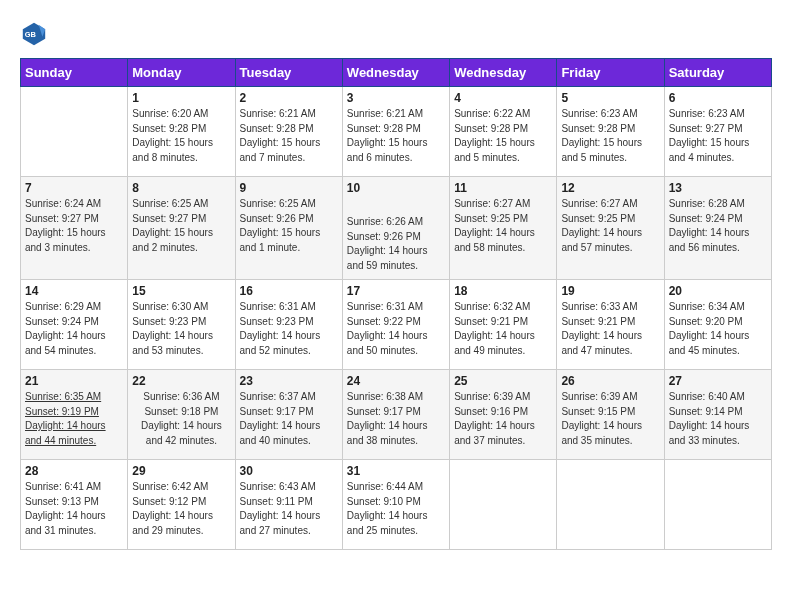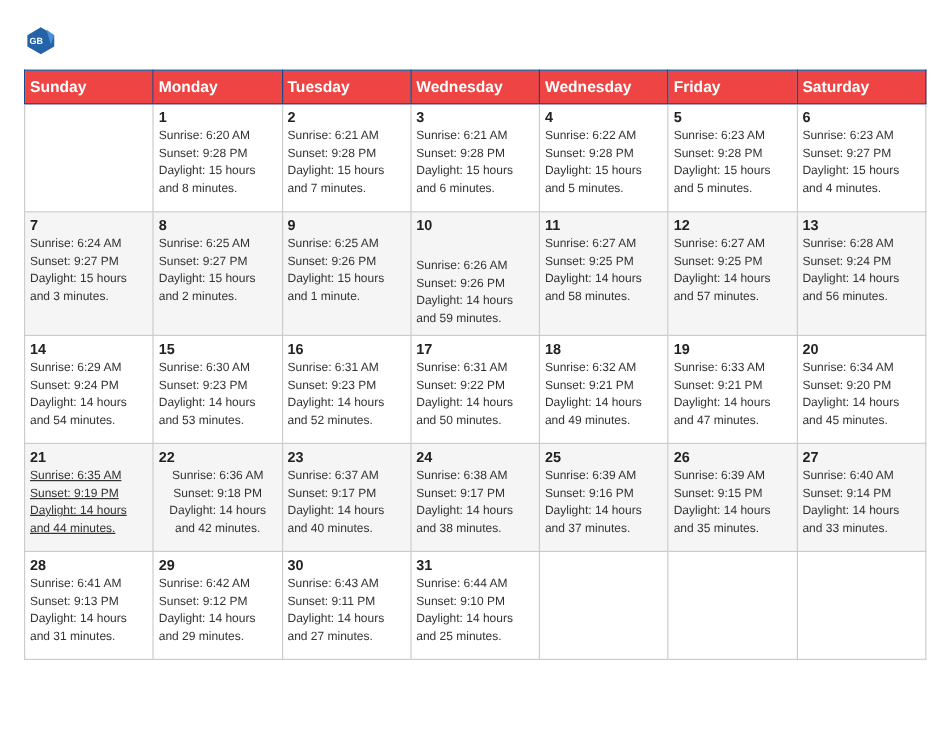--- a/index.html
+++ b/index.html
@@ -37,21 +37,21 @@
     .location {
       font-size: 15px;
       color: #333;
     }
     table {
       width: 100%;
       border-collapse: collapse;
       table-layout: fixed;
     }
     thead tr th {
-      background: #ef4444;
+      background: #6d28d9;
       color: #fff;
       font-size: 13px;
       font-weight: bold;
       padding: 6px 4px;
       text-align: left;
       border: 1px solid #1a4a8a;
     }
     tbody tr td {
       border: 1px solid #ccc;
       vertical-align: top;

